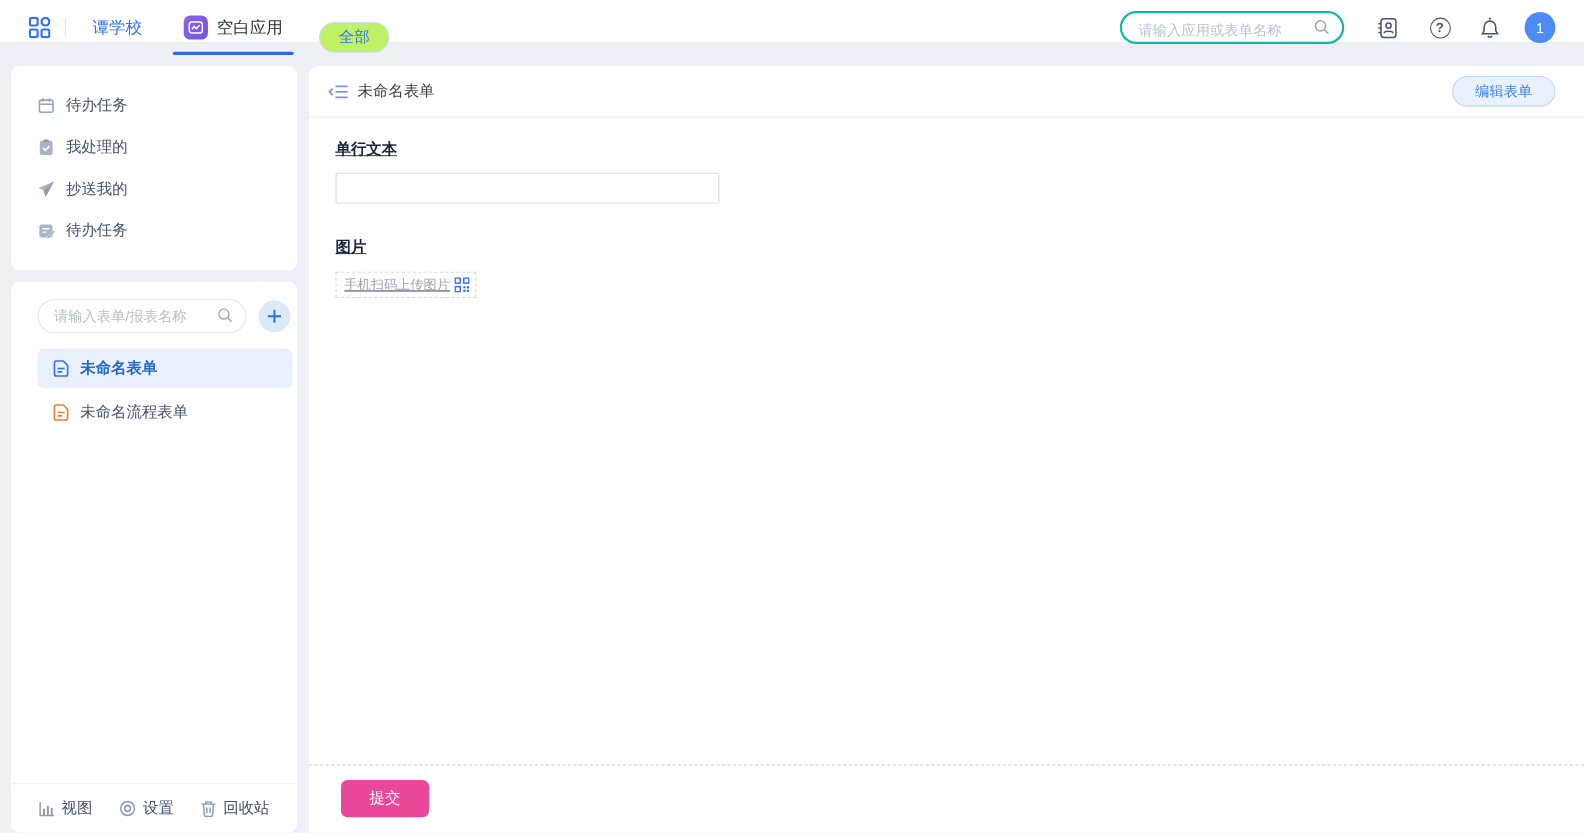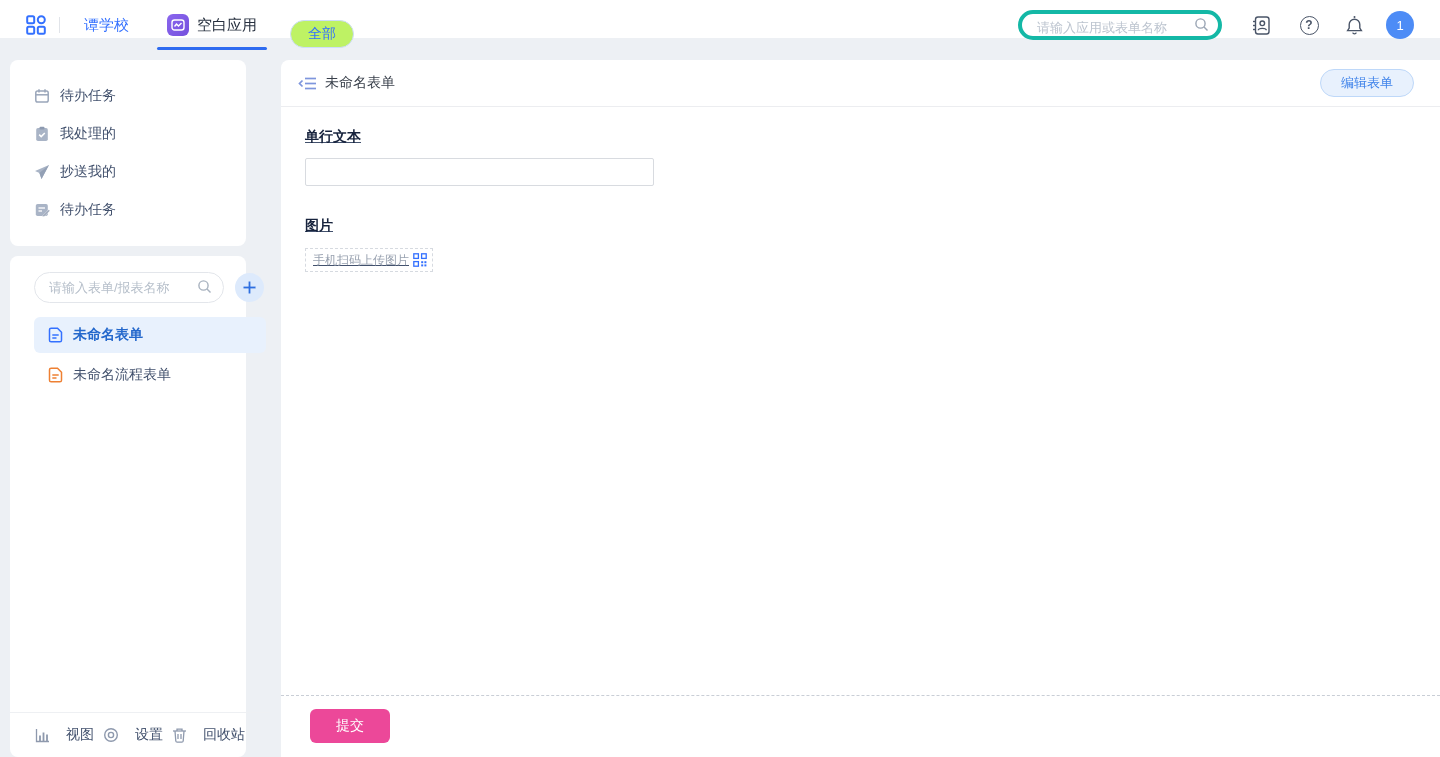--- a/index.html
+++ b/index.html
@@ -31,21 +31,21 @@
     display: flex; align-items: center; justify-content: center;
   }
   .pill-all {
     left: 290px; top: 20px; height: 28px; padding: 0 17px;
     background: #bef264; border: 1px solid #cdddf8; border-radius: 14px;
     color: #3370ff; font-size: 14px; cursor: pointer;
     font-family: inherit;
   }
   .hsearch { left: 1018px; top: 10px; width: 204px; height: 30px; }
   .hsearch input {
-    width: 100%; height: 100%; border: 4px solid #14b8a6; border-radius: 15px;
+    width: 100%; height: 100%; border: 2px solid #14b8a6; border-radius: 15px;
     padding: 4px 34px 0 15px; font-size: 13px; color: #42516d; outline: none;
     background: #fff; font-family: inherit;
   }
   .hsearch input::placeholder { color: #bcc4cf; }
   .hsearch .s-ic { position: absolute; right: 13px; top: 7px; }
   .hicon { top: 14px; width: 22px; height: 22px; justify-content: center; cursor: pointer; }
   .hicon.contacts { left: 1250px; }
   .hicon.help { left: 1298px; }
   .hicon.bell { left: 1343px; }
   .help-circle {
@@ -53,21 +53,21 @@
     display: flex; align-items: center; justify-content: center;
     font-size: 12px; font-weight: bold; color: #4a5568;
   }
   .avatar {
     left: 1386px; top: 11px; width: 28px; height: 28px; border-radius: 50%;
     background: #4d8cf6; color: #fff; font-size: 13px;
     justify-content: center; cursor: pointer;
   }
 
   
-  .side-card { position: absolute; left: 10px; width: 236px; background: #fff; border-radius: 8px; }
+  .side-card { position: absolute; left: 10px; width: 260px; background: #fff; border-radius: 8px; }
   .card-menu { top: 60px; height: 186px; padding: 17px 0; }
   .menu-item {
     height: 38px; display: flex; align-items: center; padding-left: 24px; gap: 10px;
     font-size: 14px; color: #42516d; cursor: pointer;
   }
   .card-forms { top: 256px; height: 501px; }
   .form-search-row { position: absolute; left: 24px; top: 16px; width: 232px; height: 31px; display: flex; align-items: center; }
   .form-search { position: relative; width: 190px; height: 31px; }
   .form-search input {
     width: 100%; height: 100%; border: 1px solid #e3e6eb; border-radius: 16px;
@@ -84,21 +84,21 @@
   .form-item {
     height: 36px; border-radius: 6px; display: flex; align-items: center;
     padding-left: 14px; gap: 10px; font-size: 14px; color: #42516d; cursor: pointer;
   }
   .form-item.active { background: #e8f1fd; color: #2468cc; font-weight: bold; }
   .side-footer {
     position: absolute; left: 0; bottom: 0; width: 260px; height: 45px;
     border-top: 1px solid #eef0f3; display: flex; align-items: center;
     padding: 0 25px; justify-content: space-between;
   }
-  .foot-item { display: flex; align-items: center; gap: 16px; font-size: 14px; color: #42516d; cursor: pointer; }
+  .foot-item { display: flex; align-items: center; gap: 6px; font-size: 14px; color: #42516d; cursor: pointer; }
 
   
   .main-card {
     position: absolute; left: 281px; top: 60px; width: 1159px; height: 697px;
     background: #fff; border-top-left-radius: 8px;
   }
   .main-header {
     position: relative; height: 47px; display: flex; align-items: center;
     padding: 0 26px 0 17px; border-bottom: 1px solid #ecedf0;
   }

